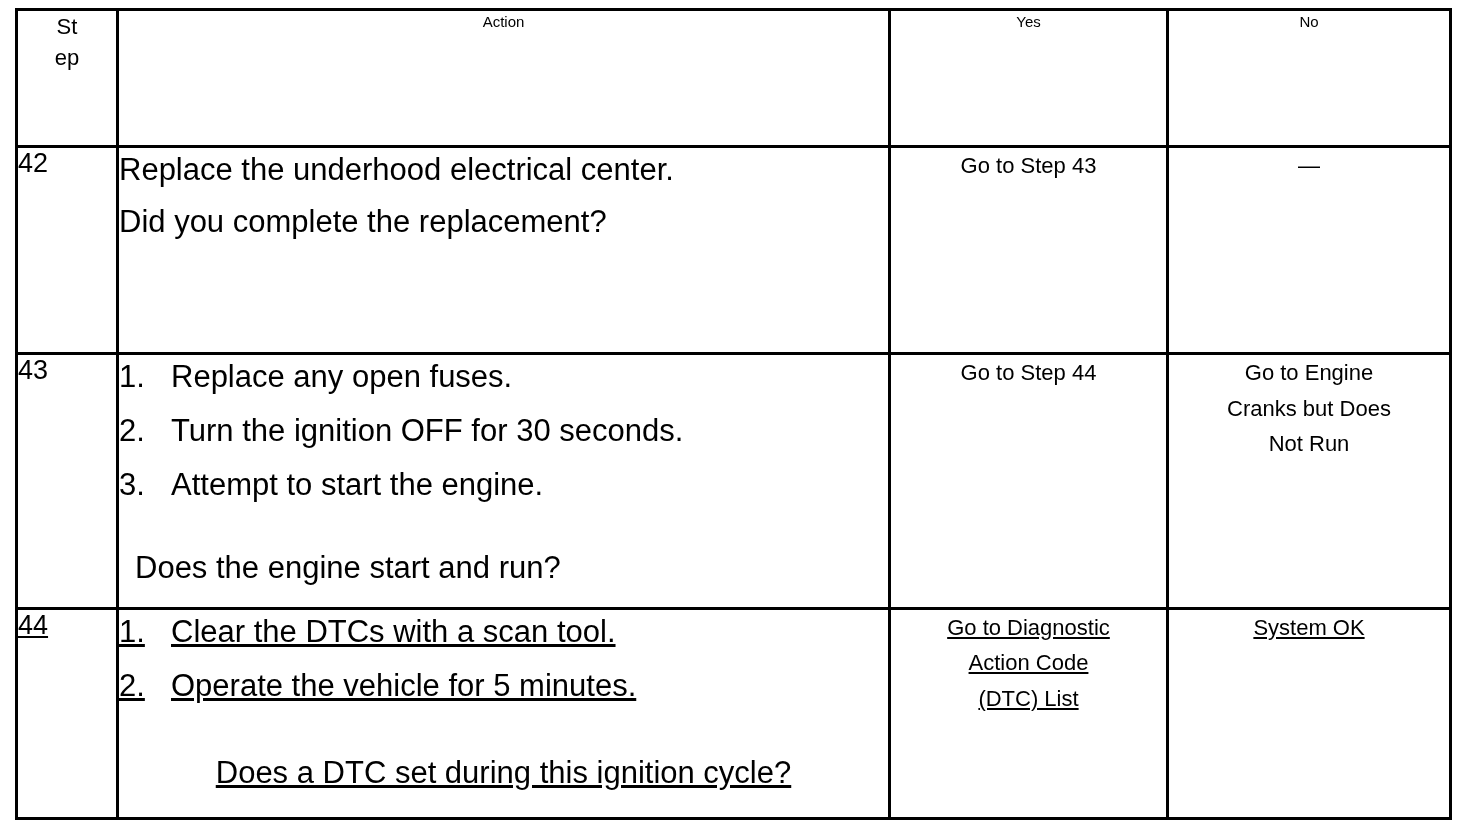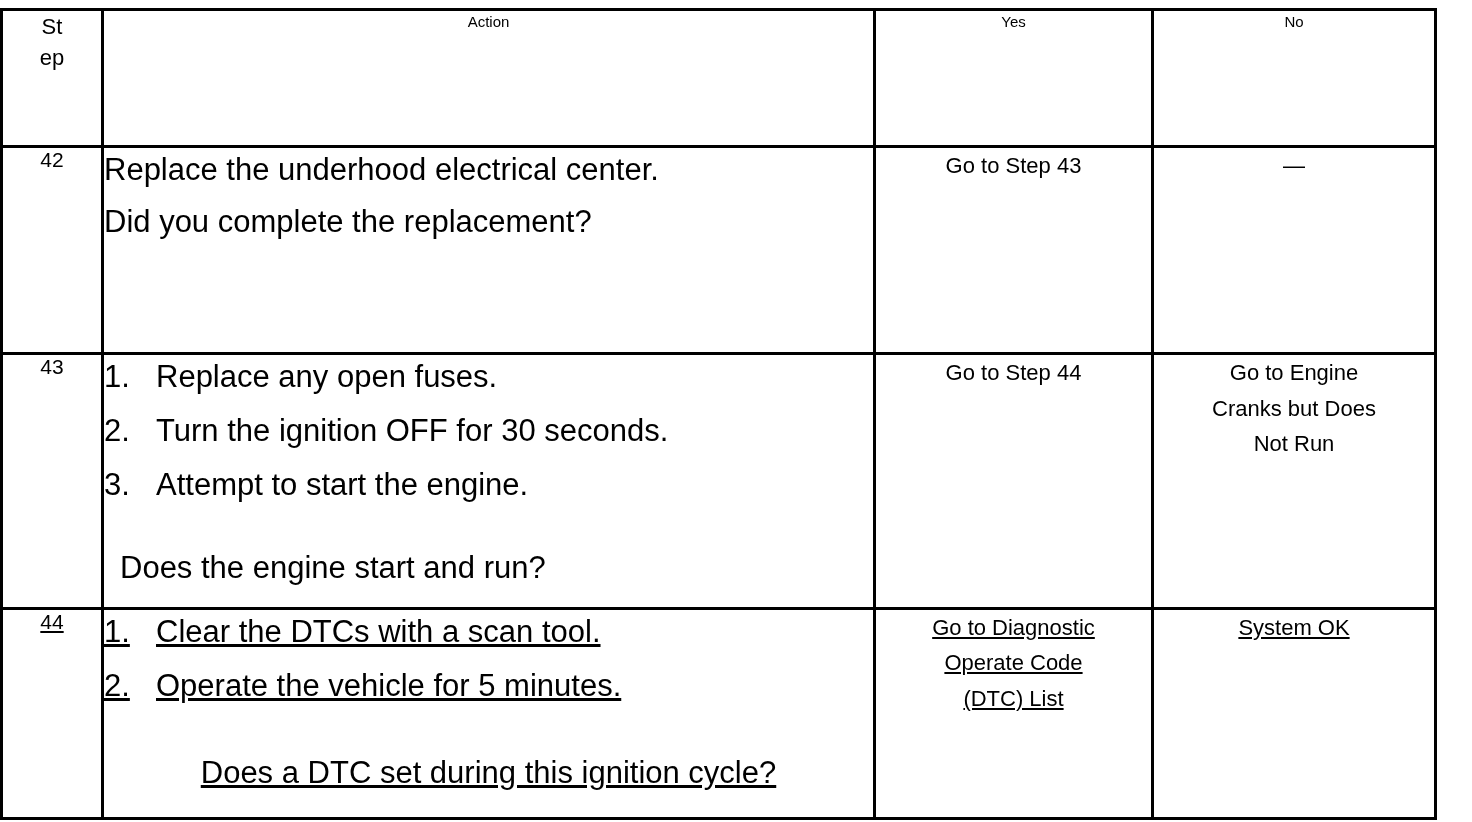--- a/index.html
+++ b/index.html
@@ -10,21 +10,21 @@
   body {
     width: 1472px;
     height: 822px;
     font-family: "Liberation Sans", sans-serif;
     color: #000000;
     overflow: hidden;
   }
 
   #diag-table {
     position: absolute;
-    left: 0;
+    left: 15px;
     top: 8px;
     width: 1434px;
     height: 804px;
     border-collapse: collapse;
     table-layout: fixed;
   }
 
   #diag-table td,
   #diag-table th {
     border: 3px solid #000000;
@@ -58,22 +58,22 @@
   .step-wrap {
     display: block;
     text-align: center;
   }
   .step-wrap .l1,
   .step-wrap .l2 { display: block; }
 
   
   td.step-cell {
     vertical-align: middle;
-    text-align: center;
-    font-size: 21px;
+    text-align: left;
+    font-size: 27px;
   }
 
   td.action-cell {
     vertical-align: top;
     padding: 20px 0 0 18px;
     font-size: 31px;
     line-height: 1.45;
   }
 
   td.ans-cell {
@@ -193,21 +193,21 @@
           </li>
           <li>
             <span class="num">2.</span>
             <span class="txt">Operate the vehicle for 5 minutes.</span>
           </li>
         </ol>
         <p class="question tight">Does a DTC set during this ignition cycle?</p>
       </td>
       <td class="ans-cell">
         <span class="ans-line">Go to Diagnostic</span>
-        <span class="ans-line">Operate Code</span>
+        <span class="ans-line">Action Code</span>
         <span class="ans-line">(DTC) List</span>
       </td>
       <td class="ans-cell">
         <span class="ans-line">System OK</span>
       </td>
     </tr>
 
   </tbody>
 </table>
 

